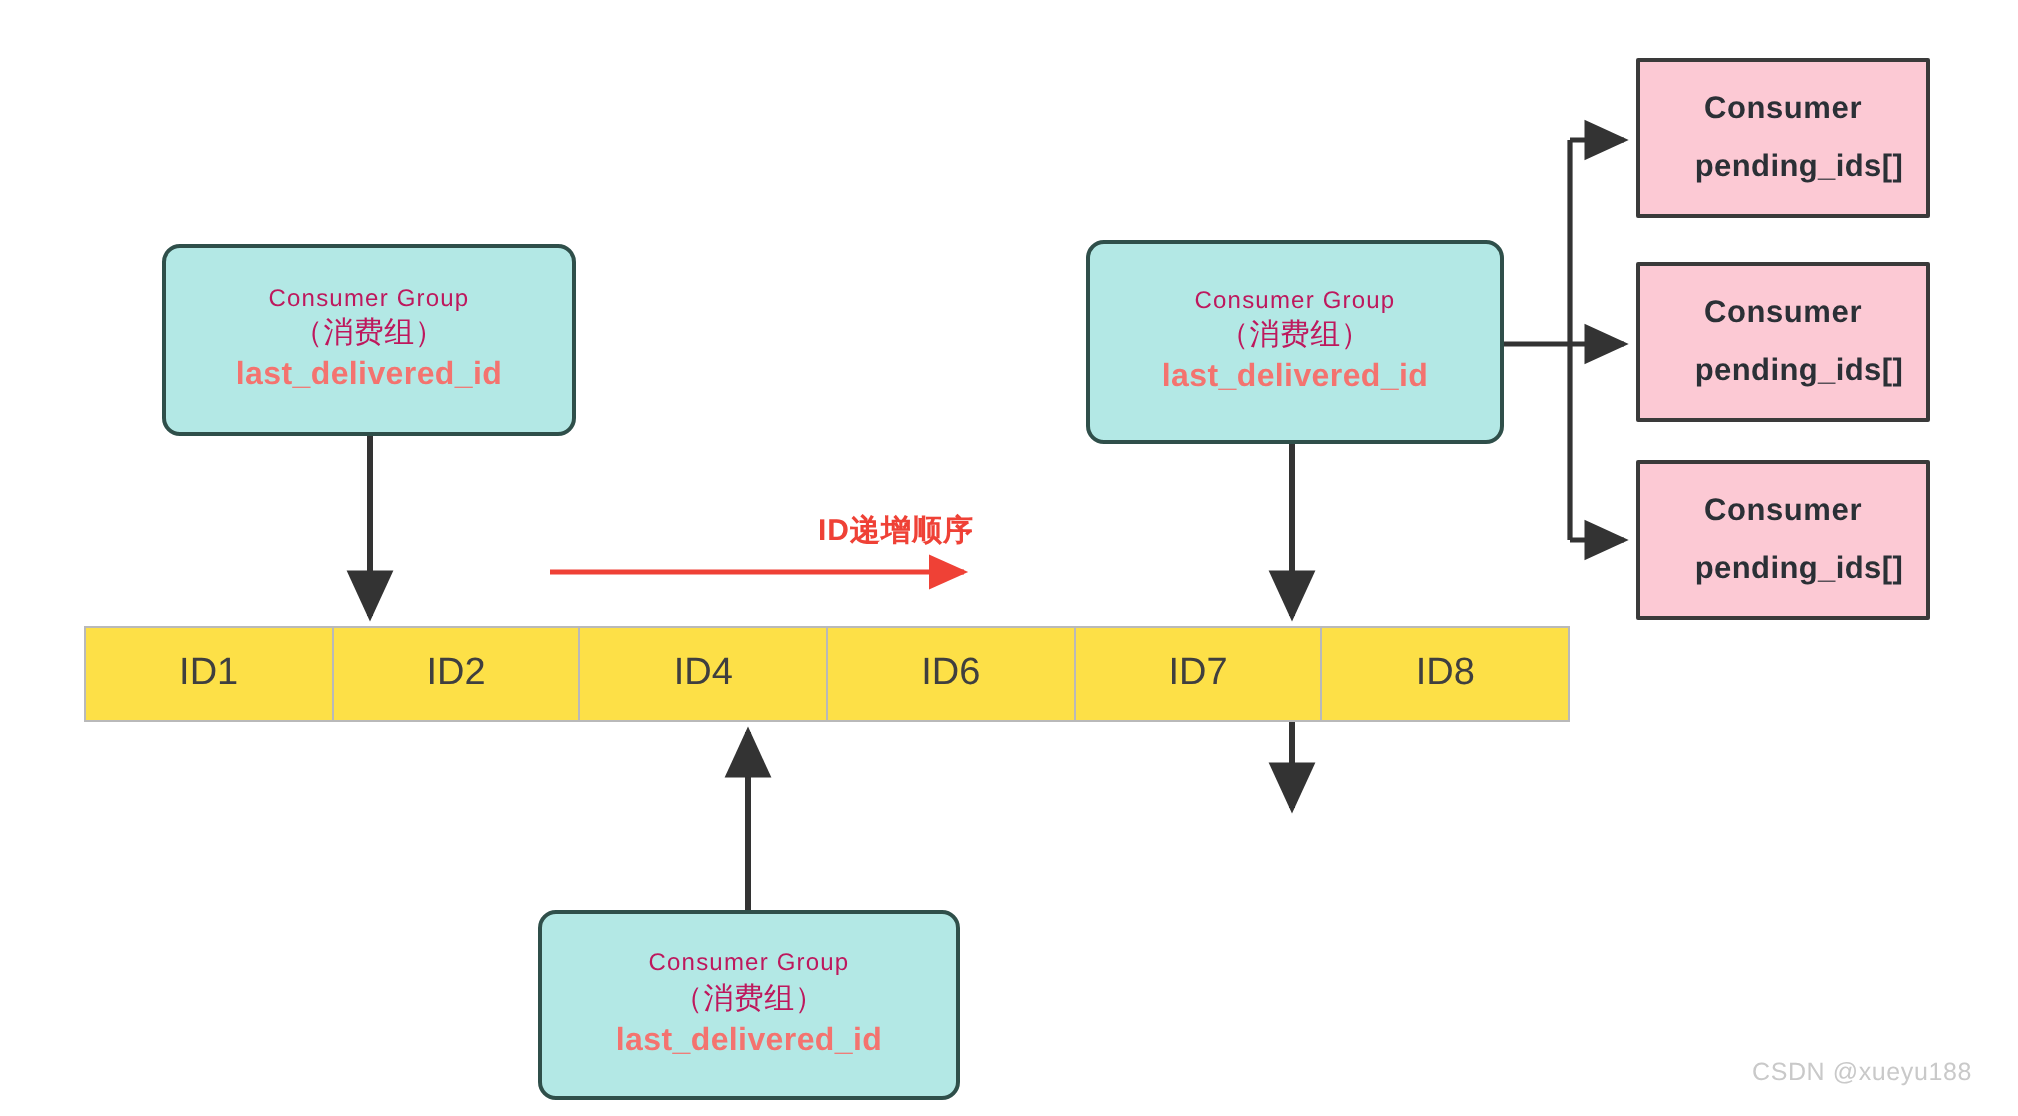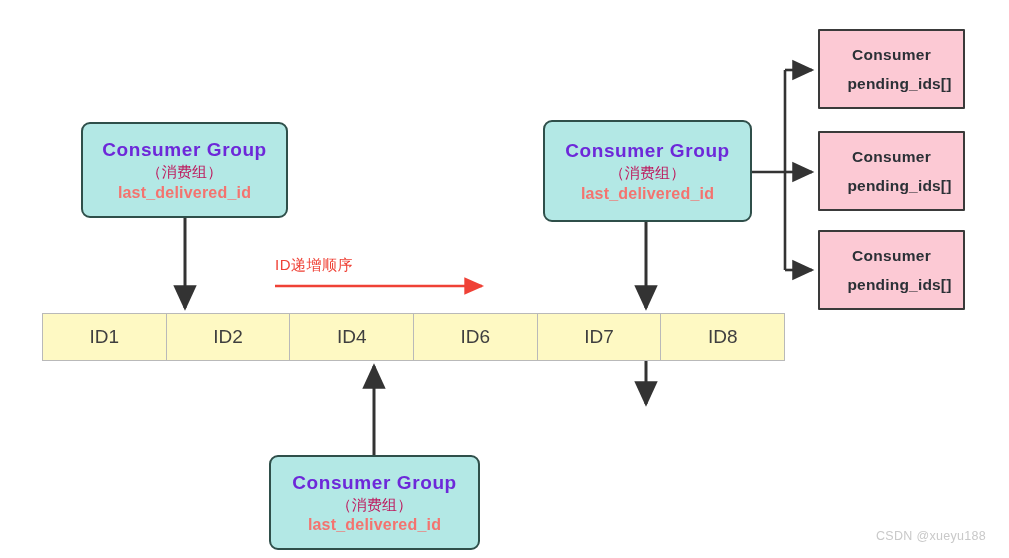--- a/index.html
+++ b/index.html
@@ -34,23 +34,23 @@
     justify-content: center;
     text-align: center;
   }
   .cg-box {
     background: #b3e8e5;
     border: 2px solid #2f4f4a;
     border-radius: 9px;
     line-height: 1.32;
   }
   .cg-title {
-    font-size: 19px;
-    font-weight: bold;
-    color: #6d28d9;
+    font-size: 12px;
+    font-weight: normal;
+    color: #be185d;
     letter-spacing: 0.6px;
   }
   .cg-sub {
     font-size: 15px;
     color: #be185d;
     letter-spacing: 0.2px;
   }
   .cg-field {
     font-size: 16px;
     font-weight: bold;
@@ -89,34 +89,34 @@
   }
   .id-cell {
     flex: 1 1 0;
     box-sizing: border-box;
     border-right: 1.5px solid #b9b9b9;
     display: flex;
     align-items: center;
     justify-content: center;
     font-size: 19px;
     color: #3f3f3f;
-    background: #fef9c3;
+    background: #fde047;
     font-family: "Liberation Sans", sans-serif;
   }
   .id-cell:last-child {
     border-right: none;
   }
   .red-label {
     position: absolute;
     left: 275px;
     top: 256px;
     width: 212px;
-    text-align: left;
+    text-align: right;
     font-size: 15px;
-    font-weight: normal;
+    font-weight: bold;
     color: #ef4136;
     letter-spacing: 0.5px;
   }
   .msg-label {
     position: absolute;
     left: 546px;
     top: 412px;
     width: 200px;
     text-align: center;
     line-height: 1.35;

